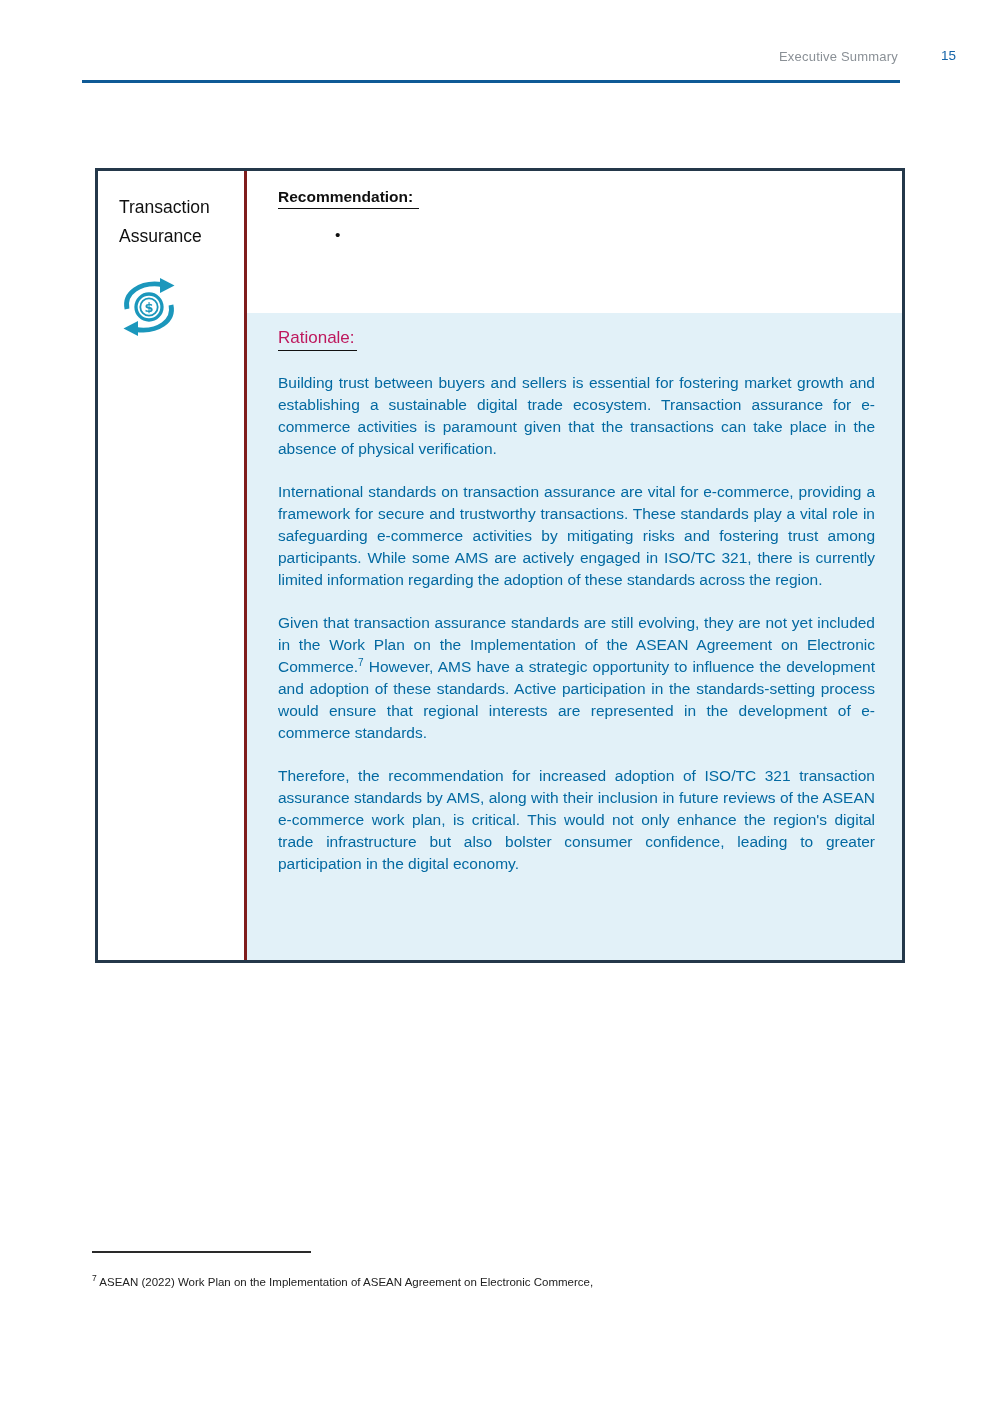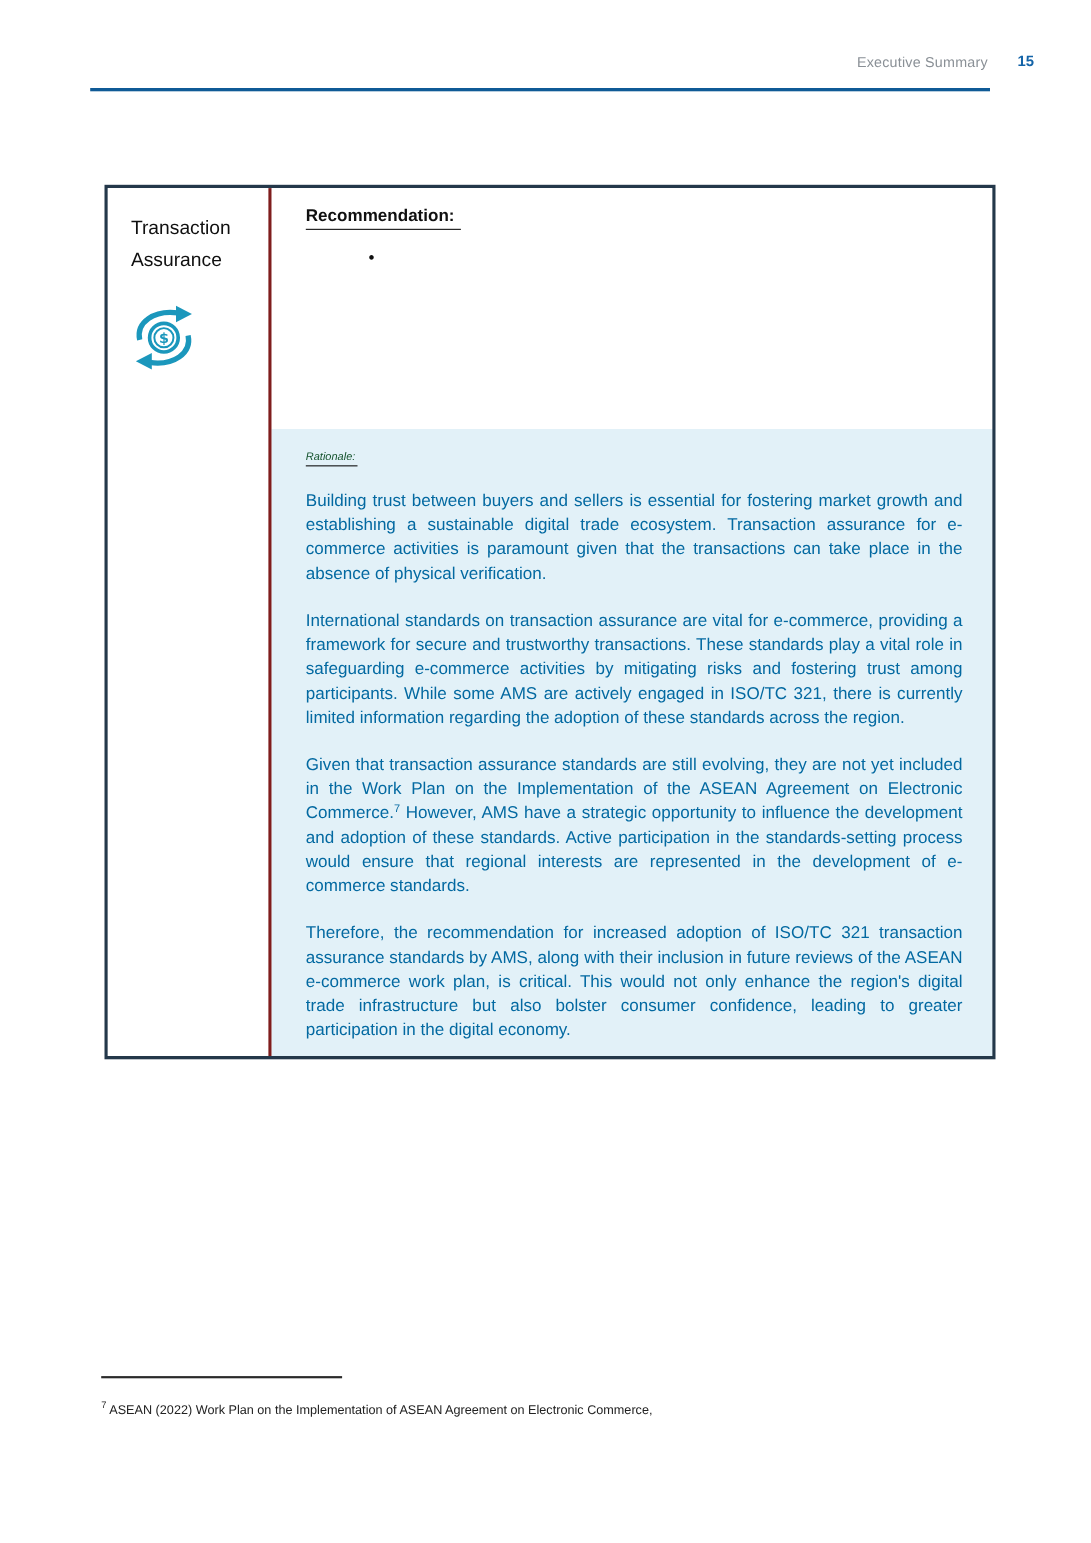--- a/index.html
+++ b/index.html
@@ -3,46 +3,46 @@
 <meta charset="utf-8">
 <title>Executive Summary</title>
 <style>
   html,body{margin:0;padding:0;background:#ffffff;}
   .page{
     position:relative;width:992px;height:1403px;background:#ffffff;
     font-family:"Liberation Sans",sans-serif;color:#1c1c1c;overflow:hidden;
   }
   
   .hdr-label{position:absolute;top:49px;right:94px;font-size:13px;color:#8a9096;letter-spacing:.2px;}
-  .hdr-page{position:absolute;top:48px;right:52px;font-size:13.5px;font-weight:bold;color:#1464a8;}
+  .hdr-page{position:absolute;top:48px;right:36px;font-size:13.5px;font-weight:normal;color:#1464a8;}
   .hdr-rule{position:absolute;left:82px;top:80px;width:818px;height:3px;background:#0f5a96;}
   
   .card{
     position:absolute;left:95px;top:168px;width:810px;height:795px;
     border:3px solid #24384a;box-sizing:border-box;display:flex;background:#fff;
   }
   .card-left{
     flex:0 0 149px;width:149px;border-right:3px solid #7f1d1d;box-sizing:border-box;
     padding:22px 10px 0 21px;background:#fff;
   }
   .card-title{font-size:17.5px;line-height:29px;color:#101010;}
   .card-icon{margin-top:26px;margin-left:-3px;width:66px;height:60px;display:block;}
   .card-right{flex:1;display:flex;flex-direction:column;min-width:0;}
-  .rec{height:219px;box-sizing:border-box;padding:17px 27px 0 31px;background:#ffffff;}
+  .rec{height:142px;box-sizing:border-box;padding:17px 27px 0 31px;background:#ffffff;}
   .rec-heading{
     display:inline-block;font-weight:bold;font-size:15.5px;color:#101010;
     border-bottom:1.7px solid #111;padding:0 6px 2px 0;
   }
   .bullet-row{display:flex;margin-top:15px;padding-left:57px;}
   .bullet-glyph{flex:0 0 20px;width:20px;font-size:15.5px;line-height:22px;color:#101010;}
   .bullet-text{flex:1;font-size:15.5px;line-height:22px;text-align:justify;color:#101010;}
   .rat{flex:1;background:#e2f1f8;box-sizing:border-box;padding:15px 27px 0 31px;}
   .rat-heading{
-    display:inline-block;font-size:10px;color:#14532d;
-    border-bottom:1.5px solid #111;padding:0 2px 2px 0;font-style:italic;
+    display:inline-block;font-size:17px;color:#be185d;
+    border-bottom:1.5px solid #111;padding:0 2px 2px 0;
   }
   .rat p{margin:21px 0 0 0;font-size:15.5px;line-height:22px;text-align:justify;color:#0369a1;}
   sup.ref{font-size:10px;line-height:0;vertical-align:super;}
   
   .fn-rule{position:absolute;left:92px;top:1251px;width:219px;height:2px;background:#2a2a2a;}
   .fn{position:absolute;left:92px;top:1274px;width:640px;font-size:11.5px;line-height:16px;color:#222;}
   .fn sup{font-size:8.5px;vertical-align:super;line-height:0;}
   .fn .fn-url{display:block;}
 </style>
 </head>

